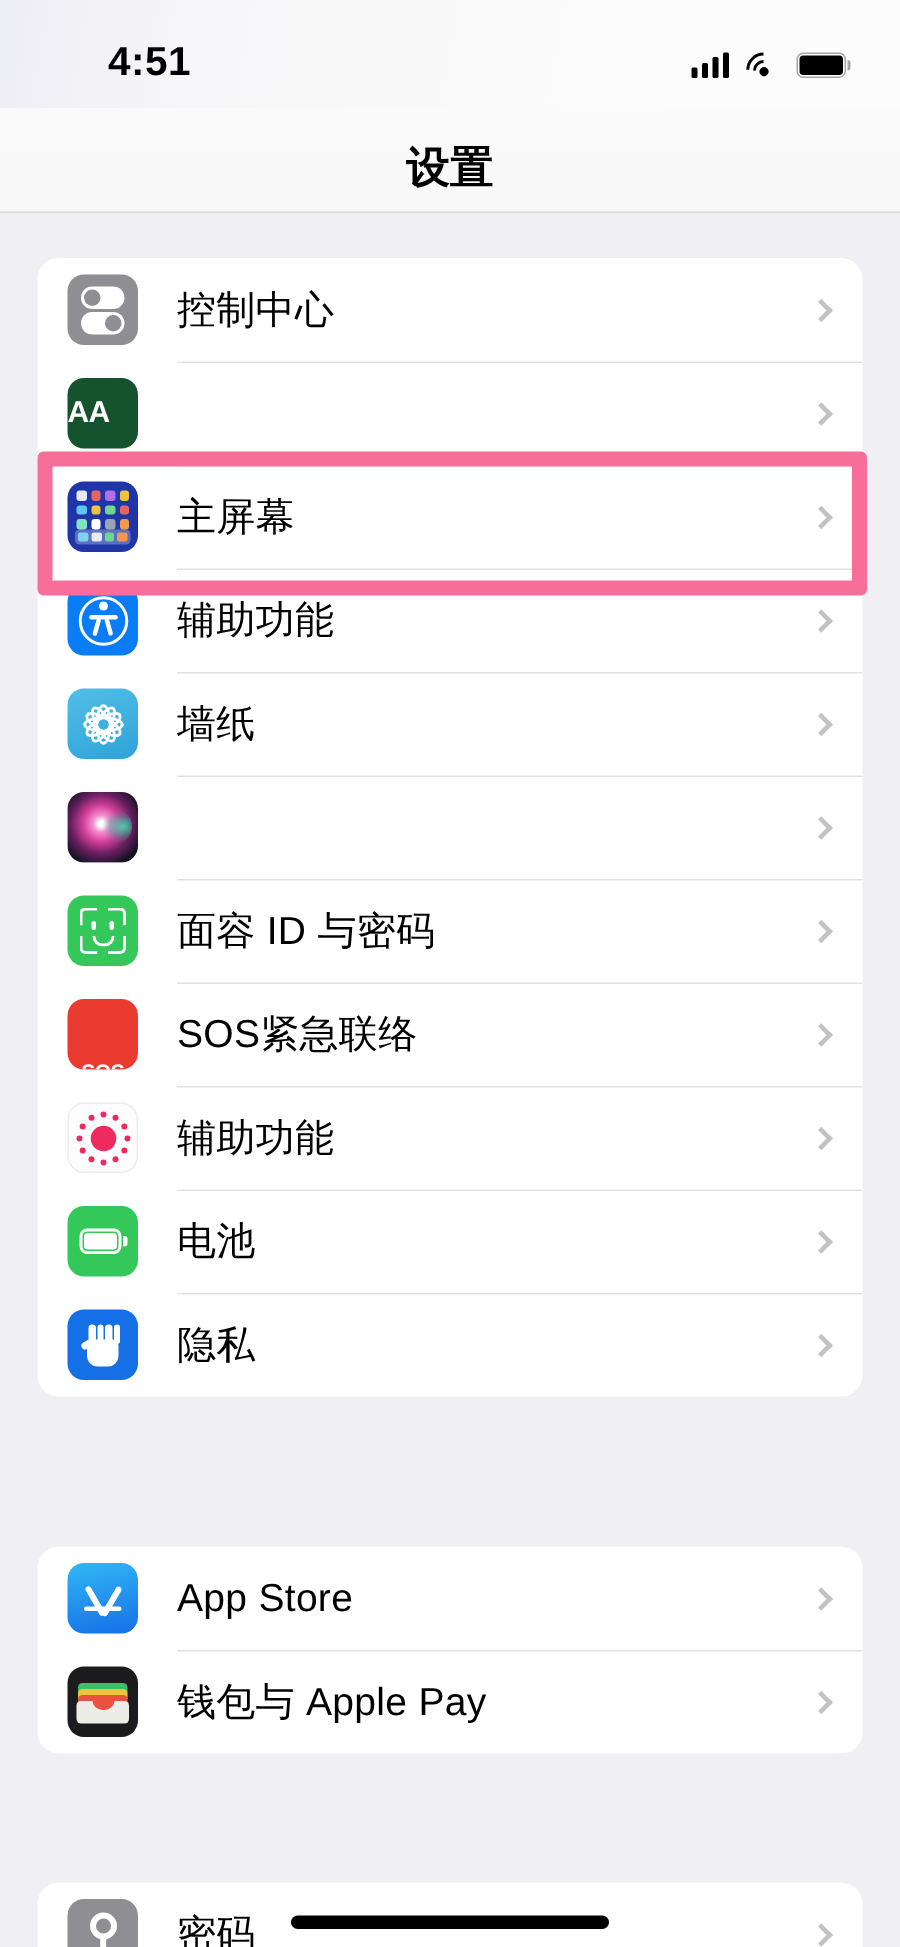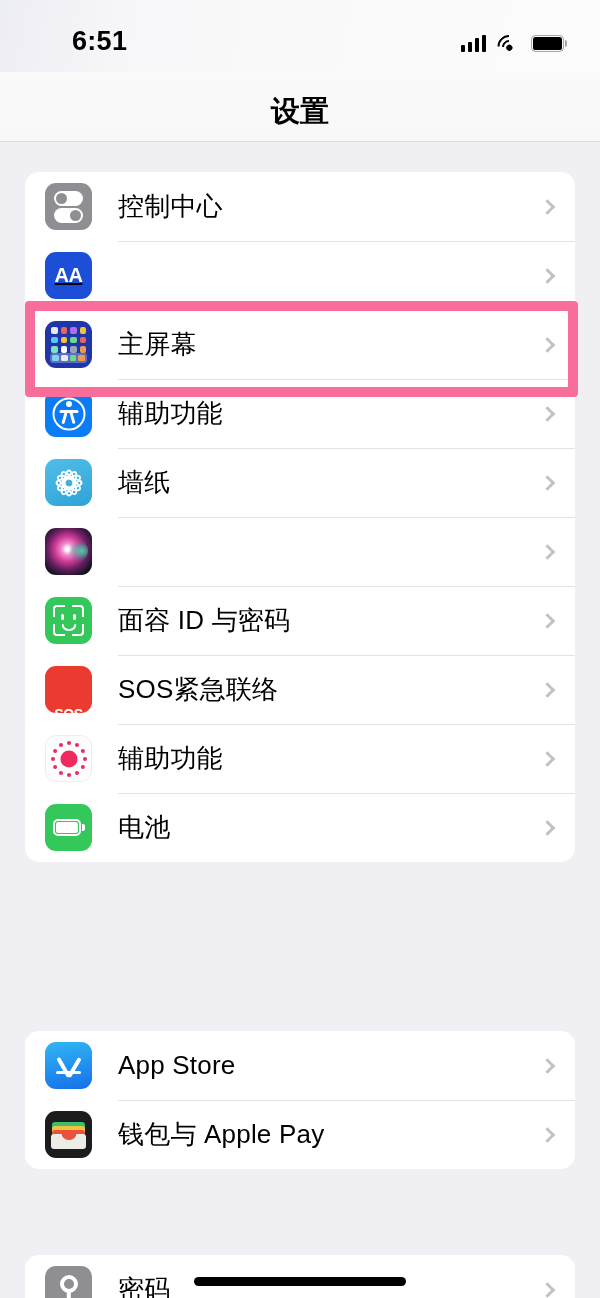--- a/index.html
+++ b/index.html
@@ -110,21 +110,21 @@
   .ic-gear .s3 { transform:translate(0,-50%) rotate(150deg); }
 
   .ic-cc { background:#8E8E93; }
   .ic-cc .tg { position:absolute; width:29px; height:15px; border-radius:8px; background:#fff; left:9px; }
   .ic-cc .tg1 { top:8px; }
   .ic-cc .tg2 { top:25px; }
   .ic-cc .kn { position:absolute; width:11px; height:11px; border-radius:50%; background:#8E8E93; }
   .ic-cc .kn1 { left:11px; top:10px; }
   .ic-cc .kn2 { left:25px; top:27px; }
 
-  .ic-aa { background:#1d4ed8; display:flex; align-items:center; justify-content:center;text-decoration:underline; }
+  .ic-aa { background:#14532d; display:flex; align-items:center; justify-content:flex-start; }
   .ic-aa span { color:#fff; font-size:20px; font-weight:600; letter-spacing:-.5px; }
 
   .ic-home { background:#2036A8; }
   .ic-home .g { position:absolute; left:6px; top:6px; width:35px;
     display:grid; grid-template-columns:repeat(4,1fr); gap:3px; }
   .ic-home .g b { display:block; width:100%; padding-bottom:100%; border-radius:2px; }
   .ic-home .dock { position:absolute; left:5px; bottom:5px; width:37px; height:10px;
     border-radius:3px; background:rgba(255,255,255,.28);
     display:grid; grid-template-columns:repeat(4,1fr); gap:2px; padding:2px; }
   .ic-home .dock b { border-radius:1.5px; }
@@ -218,21 +218,21 @@
   
   #home-indicator {
     position:absolute; left:50%; transform:translateX(-50%);
     bottom:12px; width:212px; height:9px; background:#000; border-radius:5px; z-index:10;
   }
 </style>
 </head>
 <body>
 
 <div id="status-bar">
-  <div id="status-time">6:51</div>
+  <div id="status-time">4:51</div>
   <div id="status-right">
     <div class="bars">
         <i></i>
         <i></i>
         <i></i>
         <i></i>
       </div>
     <div class="wifi">
         <span class="a"></span>
         <span class="b"></span>
@@ -363,20 +363,32 @@
       </div>
       <div class="row">
         <div class="icon ic-batt">
           <div class="sh"></div>
           <div class="nb"></div>
           <div class="fl"></div>
         </div>
         <span class="label">电池</span>
         <div class="chev"></div>
       </div>
+      <div class="row">
+        <div class="icon ic-priv">
+          <div class="fg f1"></div>
+          <div class="fg f2"></div>
+          <div class="fg f3"></div>
+          <div class="fg f4"></div>
+          <div class="th"></div>
+          <div class="palm"></div>
+        </div>
+        <span class="label">隐私</span>
+        <div class="chev"></div>
+      </div>
     </div>
     <div class="card" style="top: 889px;">
       <div class="row">
         <div class="icon ic-appstore">
           <div class="a1"></div>
           <div class="a2"></div>
           <div class="a3"></div>
         </div>
         <span class="label">App Store</span>
         <div class="chev"></div>

